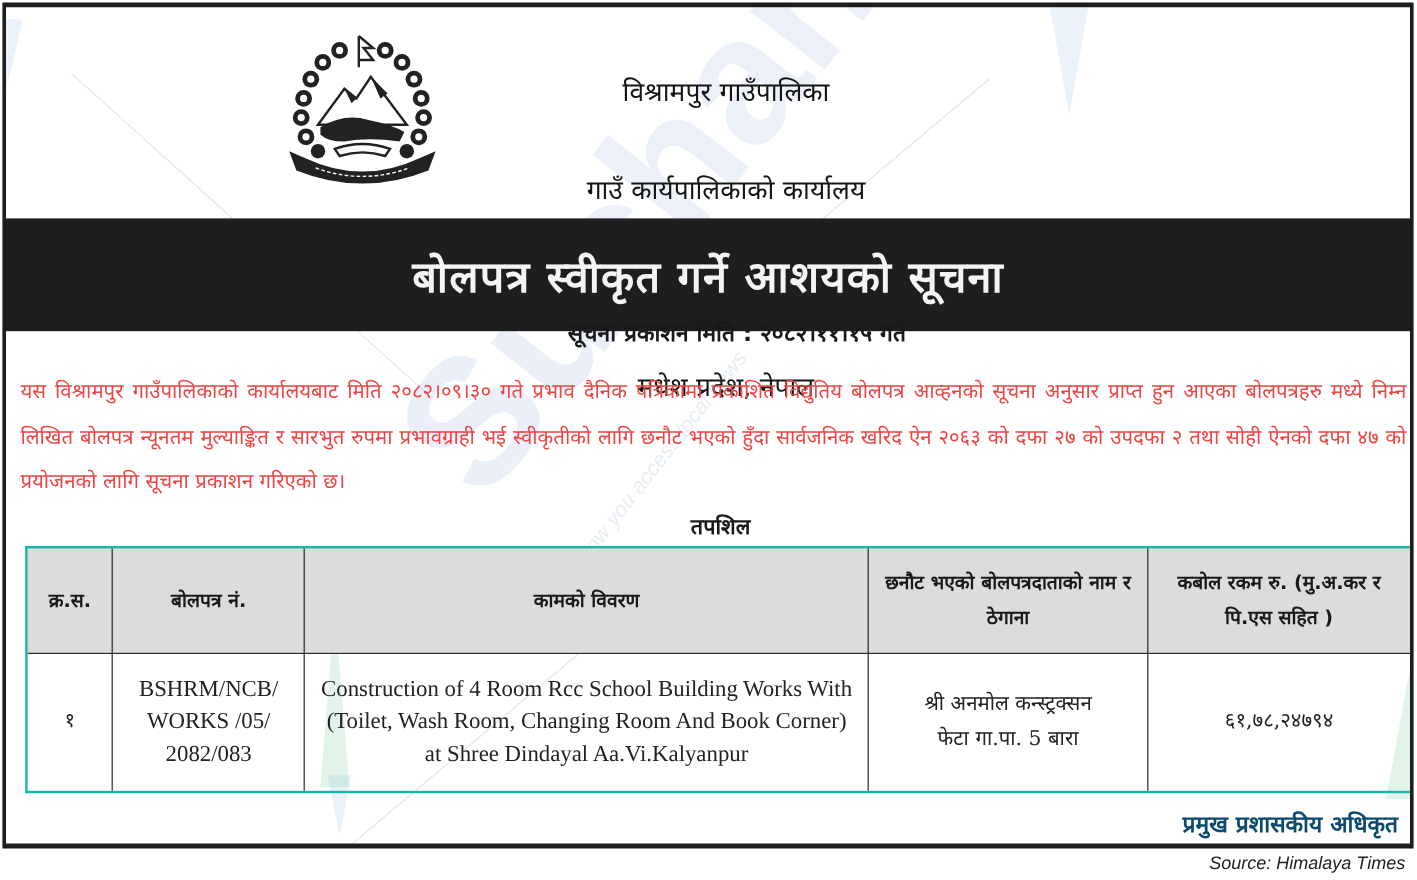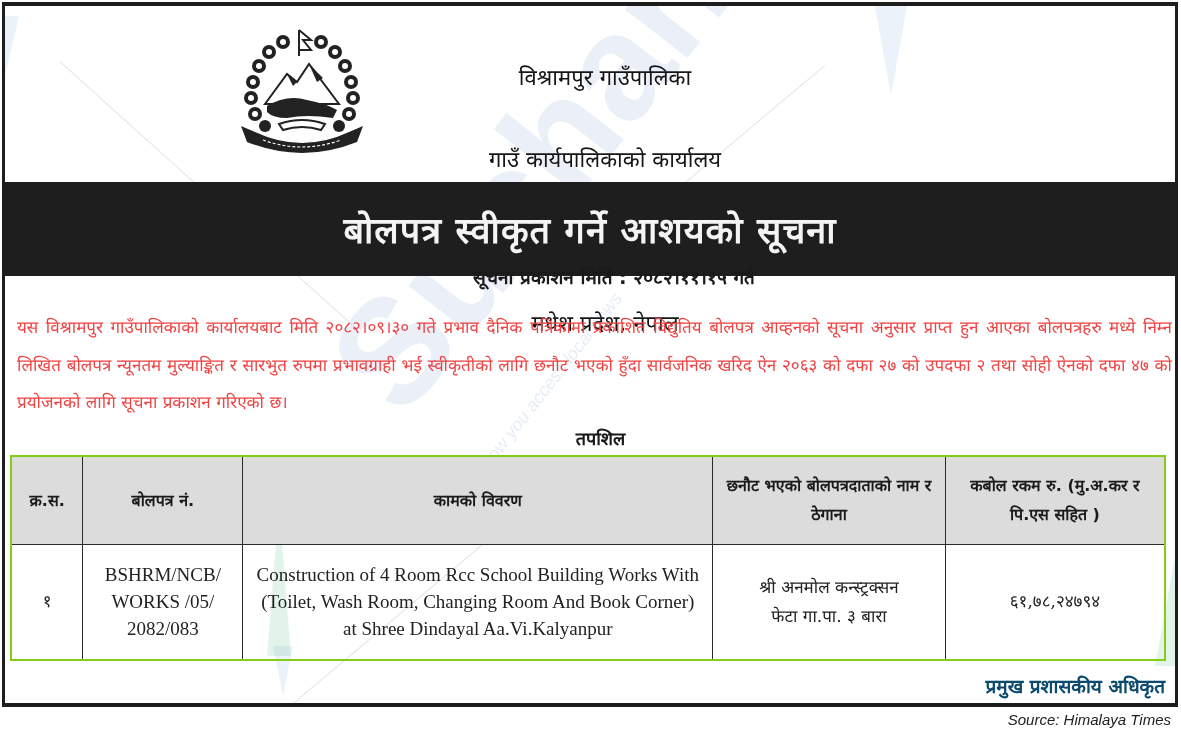--- a/index.html
+++ b/index.html
@@ -51,22 +51,22 @@
     font-family: "DejaVu Serif", serif; font-size: 17px; line-height: 37.5px; color: #ef4444;
     text-align: justify; text-align-last: left;
   }
 
   .schedule-title {
     position: absolute; left: 0; top: 420px; width: 1181px; text-align: center;
     font-weight: bold; font-size: 18px; color: #1a1a1a; padding-left: 10px;
   }
 
   table.tender {
-    position: absolute; left: 5px; top: 449px; width: 1156px; height: 206px;
-    border-collapse: collapse; border: 2px solid #84cc16;
+    position: absolute; left: 16px; top: 449px; width: 1156px; height: 206px;
+    border-collapse: collapse; border: 2px solid #14b8a6;
   }
   table.tender th, table.tender td { border: 1.5px solid #2a2a2a; text-align: center; vertical-align: middle; }
   table.tender th {
     background: #dcdcdc; font-weight: bold; font-size: 16px; line-height: 29px; height: 88px; color: #1a1a1a;
     padding: 0 8px;
   }
   table.tender td { font-family: "Liberation Serif", serif; font-size: 19px; line-height: 27px; color: #222; height: 116px; padding: 0 8px; }
   td.dev { font-family: "DejaVu Serif", serif !important; font-size: 17px !important; line-height: 29px !important; }
   td.amount { font-family: "DejaVu Serif", serif !important; font-size: 17px !important; }
 
@@ -179,21 +179,21 @@
       <tr>
         <td class="dev">१</td>
         <td style="padding:0 14px;">
           <span>BSHRM/NCB/ WORKS /05/ 2082/083</span>
         </td>
         <td style="padding:0 12px;">
           <span>Construction of 4 Room Rcc School Building Works With (Toilet, Wash Room, Changing Room And Book Corner) at Shree Dindayal Aa.Vi.Kalyanpur</span>
         </td>
         <td class="dev">
           <div>श्री अनमोल कन्स्ट्रक्सन</div>
-          <div>फेटा गा.पा. ३ बारा</div>
+          <div>फेटा गा.पा. 5 बारा</div>
         </td>
         <td class="amount">६१,७८,२४७९४</td>
       </tr>
     </tbody>
   </table>
 
   <div class="signature">प्रमुख प्रशासकीय अधिकृत</div>
 </div>
 
 <div class="source">Source: Himalaya Times</div>

